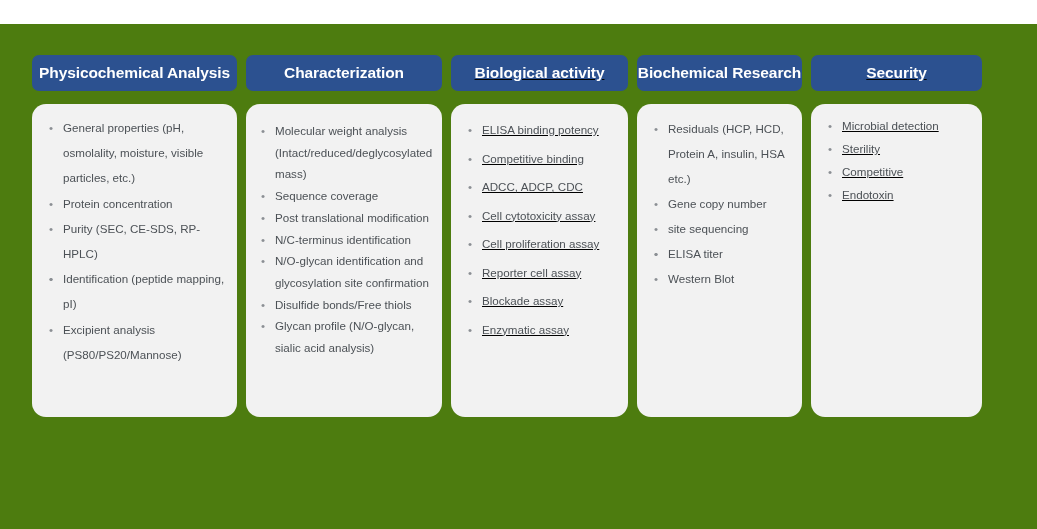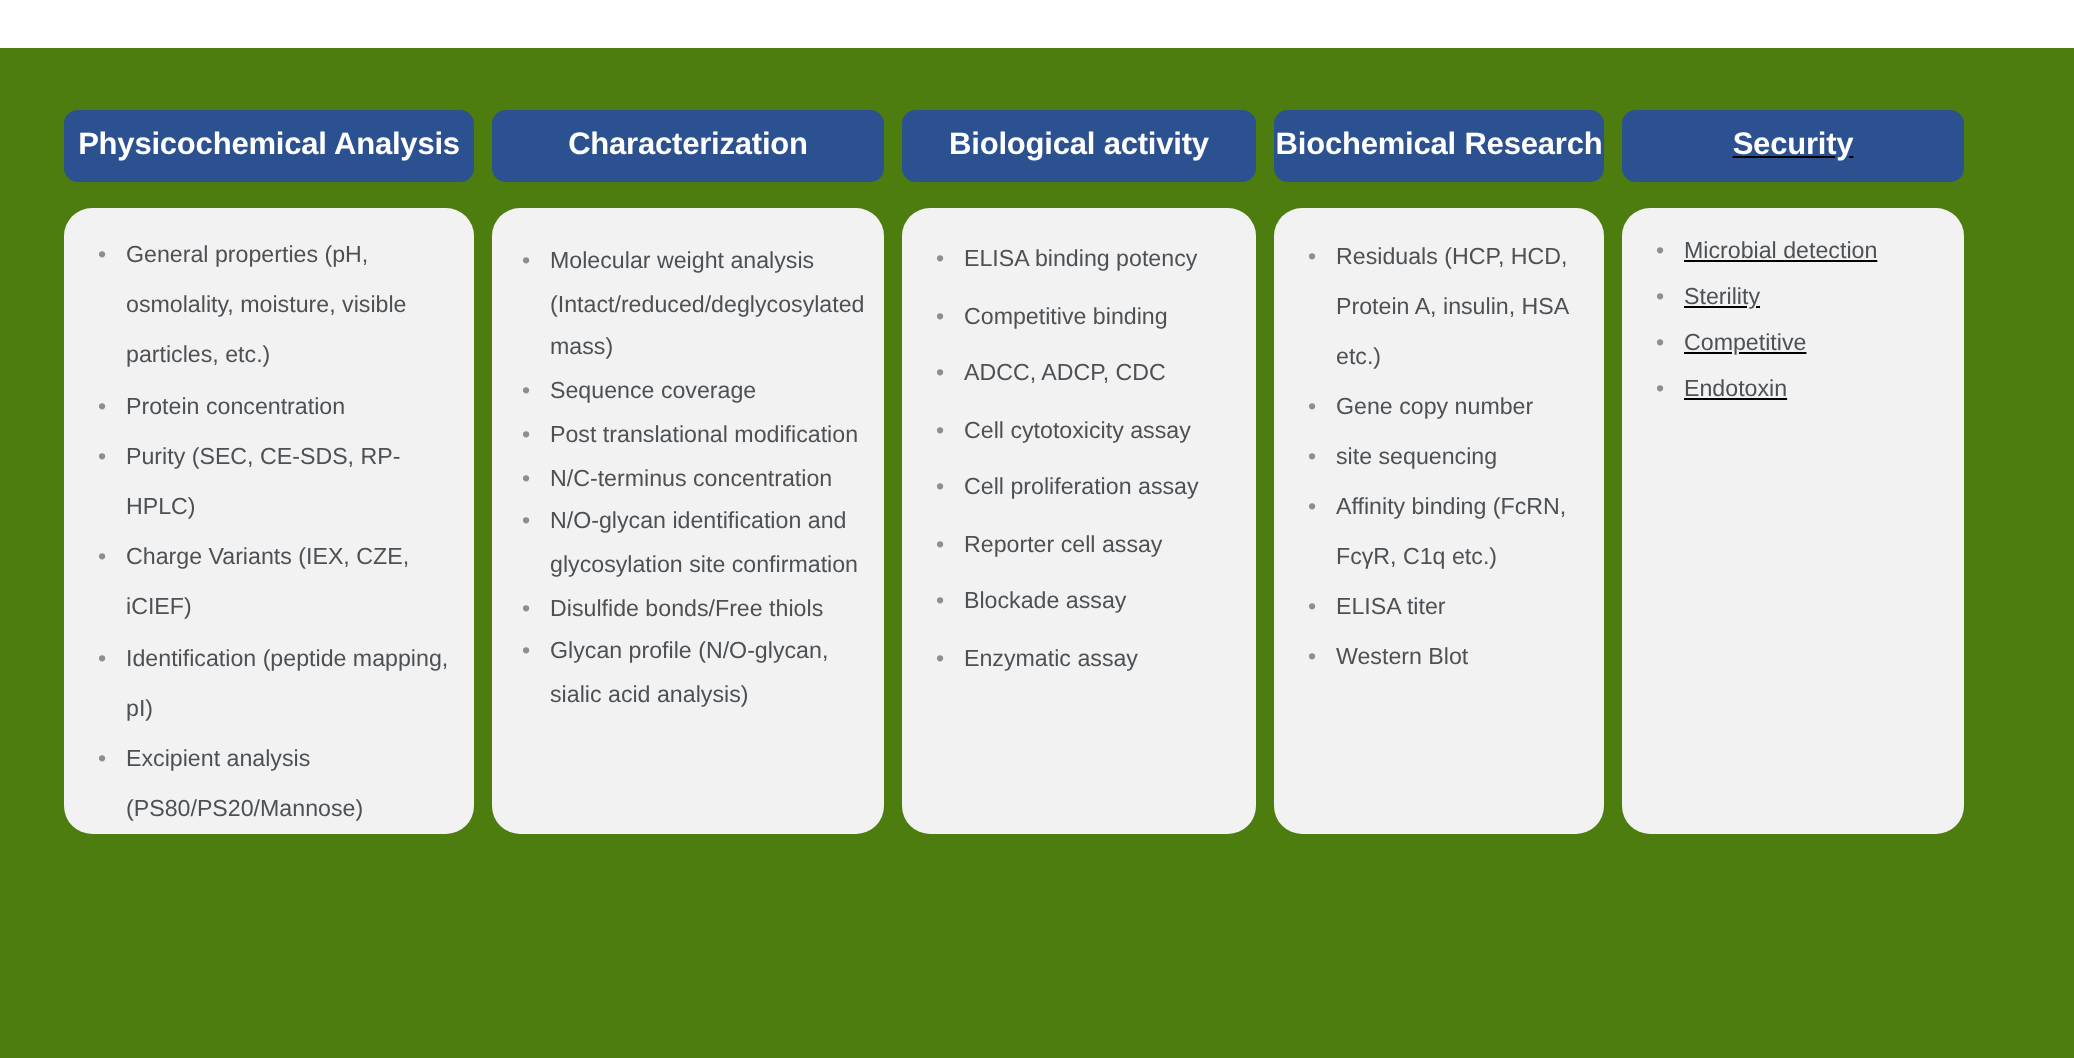--- a/index.html
+++ b/index.html
@@ -36,21 +36,21 @@
 
   .column {
     display: flex;
     flex-direction: column;
     align-items: stretch;
   }
 
   
   .col-0 { width: 205px; }
   .col-1 { width: 196px; }
-  .col-2 { width: 177px; }
+  .col-2 { width: 177px; text-decoration: underline; }
   .col-3 { width: 165px; }
   .col-4 { width: 171px; text-decoration: underline; }
 
   .col-header {
     background: #2c5190;
     color: #ffffff;
     border-radius: 7px;
     height: 36px;
     display: flex;
     align-items: center;
@@ -114,34 +114,34 @@
 
 <div id="infographic">
   <div class="columns">
       <div class="column col-0">
         <div class="col-header">Physicochemical Analysis</div>
         <div class="col-card">
           <ul class="bullet-list">
             <li class="bullet-item"><span class="dot">•</span><span>General properties (pH, osmolality, moisture, visible particles, etc.)</span></li>
             <li class="bullet-item"><span class="dot">•</span><span>Protein concentration</span></li>
             <li class="bullet-item"><span class="dot">•</span><span>Purity (SEC,  CE-SDS, RP-HPLC)</span></li>
-            <li class="bullet-item"><span class="dot">•</span><span>Charge Variants (IEX, CZE, iCIEF)</span></li>
+            <li class="bullet-item"><span class="dot">•</span></li>
             <li class="bullet-item"><span class="dot">•</span><span>Identification (peptide mapping, pI)</span></li>
             <li class="bullet-item"><span class="dot">•</span><span>Excipient analysis (PS80/PS20/Mannose)</span></li>
           </ul>
         </div>
       </div>
       <div class="column col-1">
         <div class="col-header">Characterization</div>
         <div class="col-card">
           <ul class="bullet-list">
             <li class="bullet-item"><span class="dot">•</span><span>Molecular weight analysis (Intact/reduced/deglycosylated mass)</span></li>
             <li class="bullet-item"><span class="dot">•</span><span>Sequence coverage</span></li>
             <li class="bullet-item"><span class="dot">•</span><span>Post translational modification</span></li>
-            <li class="bullet-item"><span class="dot">•</span><span>N/C-terminus concentration</span></li>
+            <li class="bullet-item"><span class="dot">•</span><span>N/C-terminus identification</span></li>
             <li class="bullet-item"><span class="dot">•</span><span>N/O-glycan identification and glycosylation site confirmation</span></li>
             <li class="bullet-item"><span class="dot">•</span><span>Disulfide bonds/Free thiols</span></li>
             <li class="bullet-item"><span class="dot">•</span><span>Glycan profile (N/O-glycan, sialic acid analysis)</span></li>
           </ul>
         </div>
       </div>
       <div class="column col-2">
         <div class="col-header">Biological activity</div>
         <div class="col-card">
           <ul class="bullet-list">
@@ -156,21 +156,21 @@
           </ul>
         </div>
       </div>
       <div class="column col-3">
         <div class="col-header">Biochemical Research</div>
         <div class="col-card">
           <ul class="bullet-list">
             <li class="bullet-item"><span class="dot">•</span><span>Residuals (HCP, HCD, Protein A, insulin, HSA etc.)</span></li>
             <li class="bullet-item"><span class="dot">•</span><span>Gene copy number</span></li>
             <li class="bullet-item"><span class="dot">•</span><span>site sequencing</span></li>
-            <li class="bullet-item"><span class="dot">•</span><span>Affinity binding (FcRN, FcγR, C1q etc.)</span></li>
+            <li class="bullet-item"><span class="dot">•</span></li>
             <li class="bullet-item"><span class="dot">•</span><span>ELISA titer</span></li>
             <li class="bullet-item"><span class="dot">•</span><span>Western Blot</span></li>
           </ul>
         </div>
       </div>
       <div class="column col-4">
         <div class="col-header">Security</div>
         <div class="col-card">
           <ul class="bullet-list">
             <li class="bullet-item"><span class="dot">•</span><span>Microbial detection</span></li>

